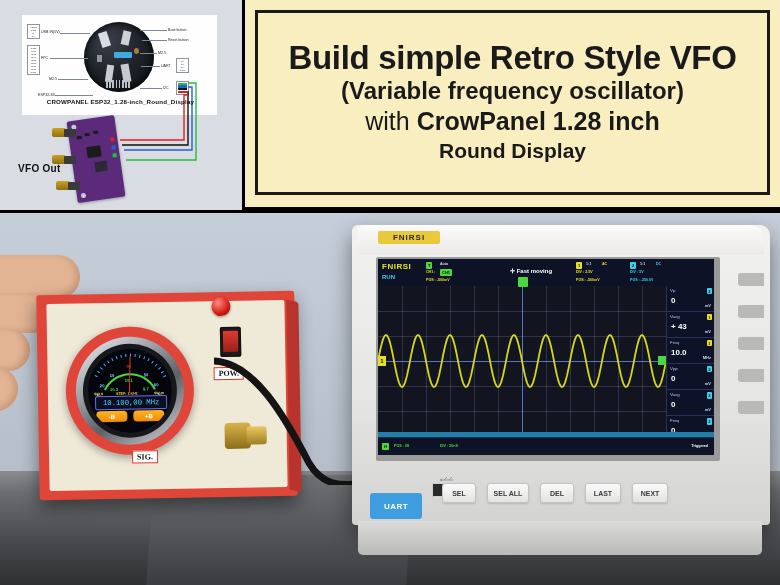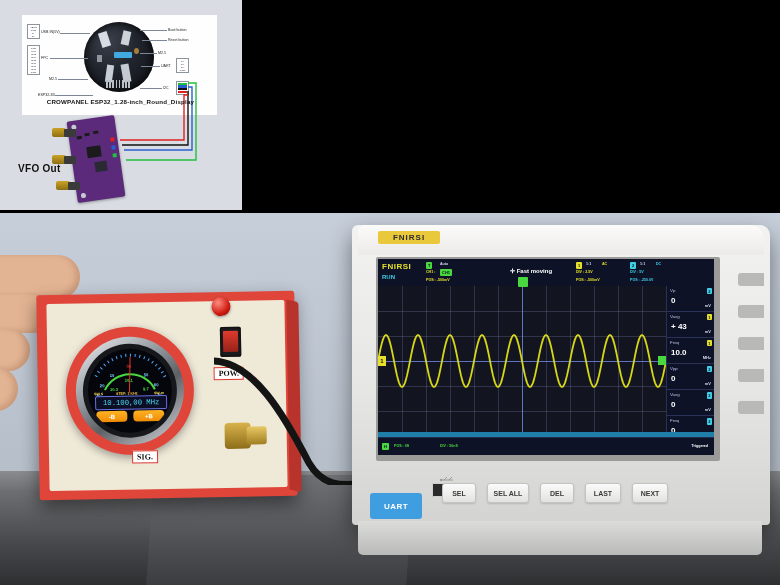--- a/index.html
+++ b/index.html
@@ -242,20 +242,28 @@
         <div class="barrel"></div>
         <div class="body"></div>
       </div>
     <div class="sma" style="left:56px;top:181px;">
         <div class="barrel"></div>
         <div class="body"></div>
       </div>
     <div class="vfo-out">VFO Out</div>
   </div>
 
+  <div class="title-card">
+    <div class="title-inner">
+      <div class="t1">Build simple Retro Style VFO</div>
+      <div class="t2">(Variable frequency oscillator)</div>
+      <div class="t3"><span class="thin">with </span><span>CrowPanel 1.28 inch</span></div>
+      <div class="t4">Round Display</div>
+    </div>
+  </div>
 
   <div class="photo">
     <div class="wall"></div>
     <div class="desk"></div>
     <div class="cloth"></div>
 
     <div class="hand">
       <div class="finger f1"></div>
       <div class="finger f2"></div>
       <div class="finger f3"></div>

